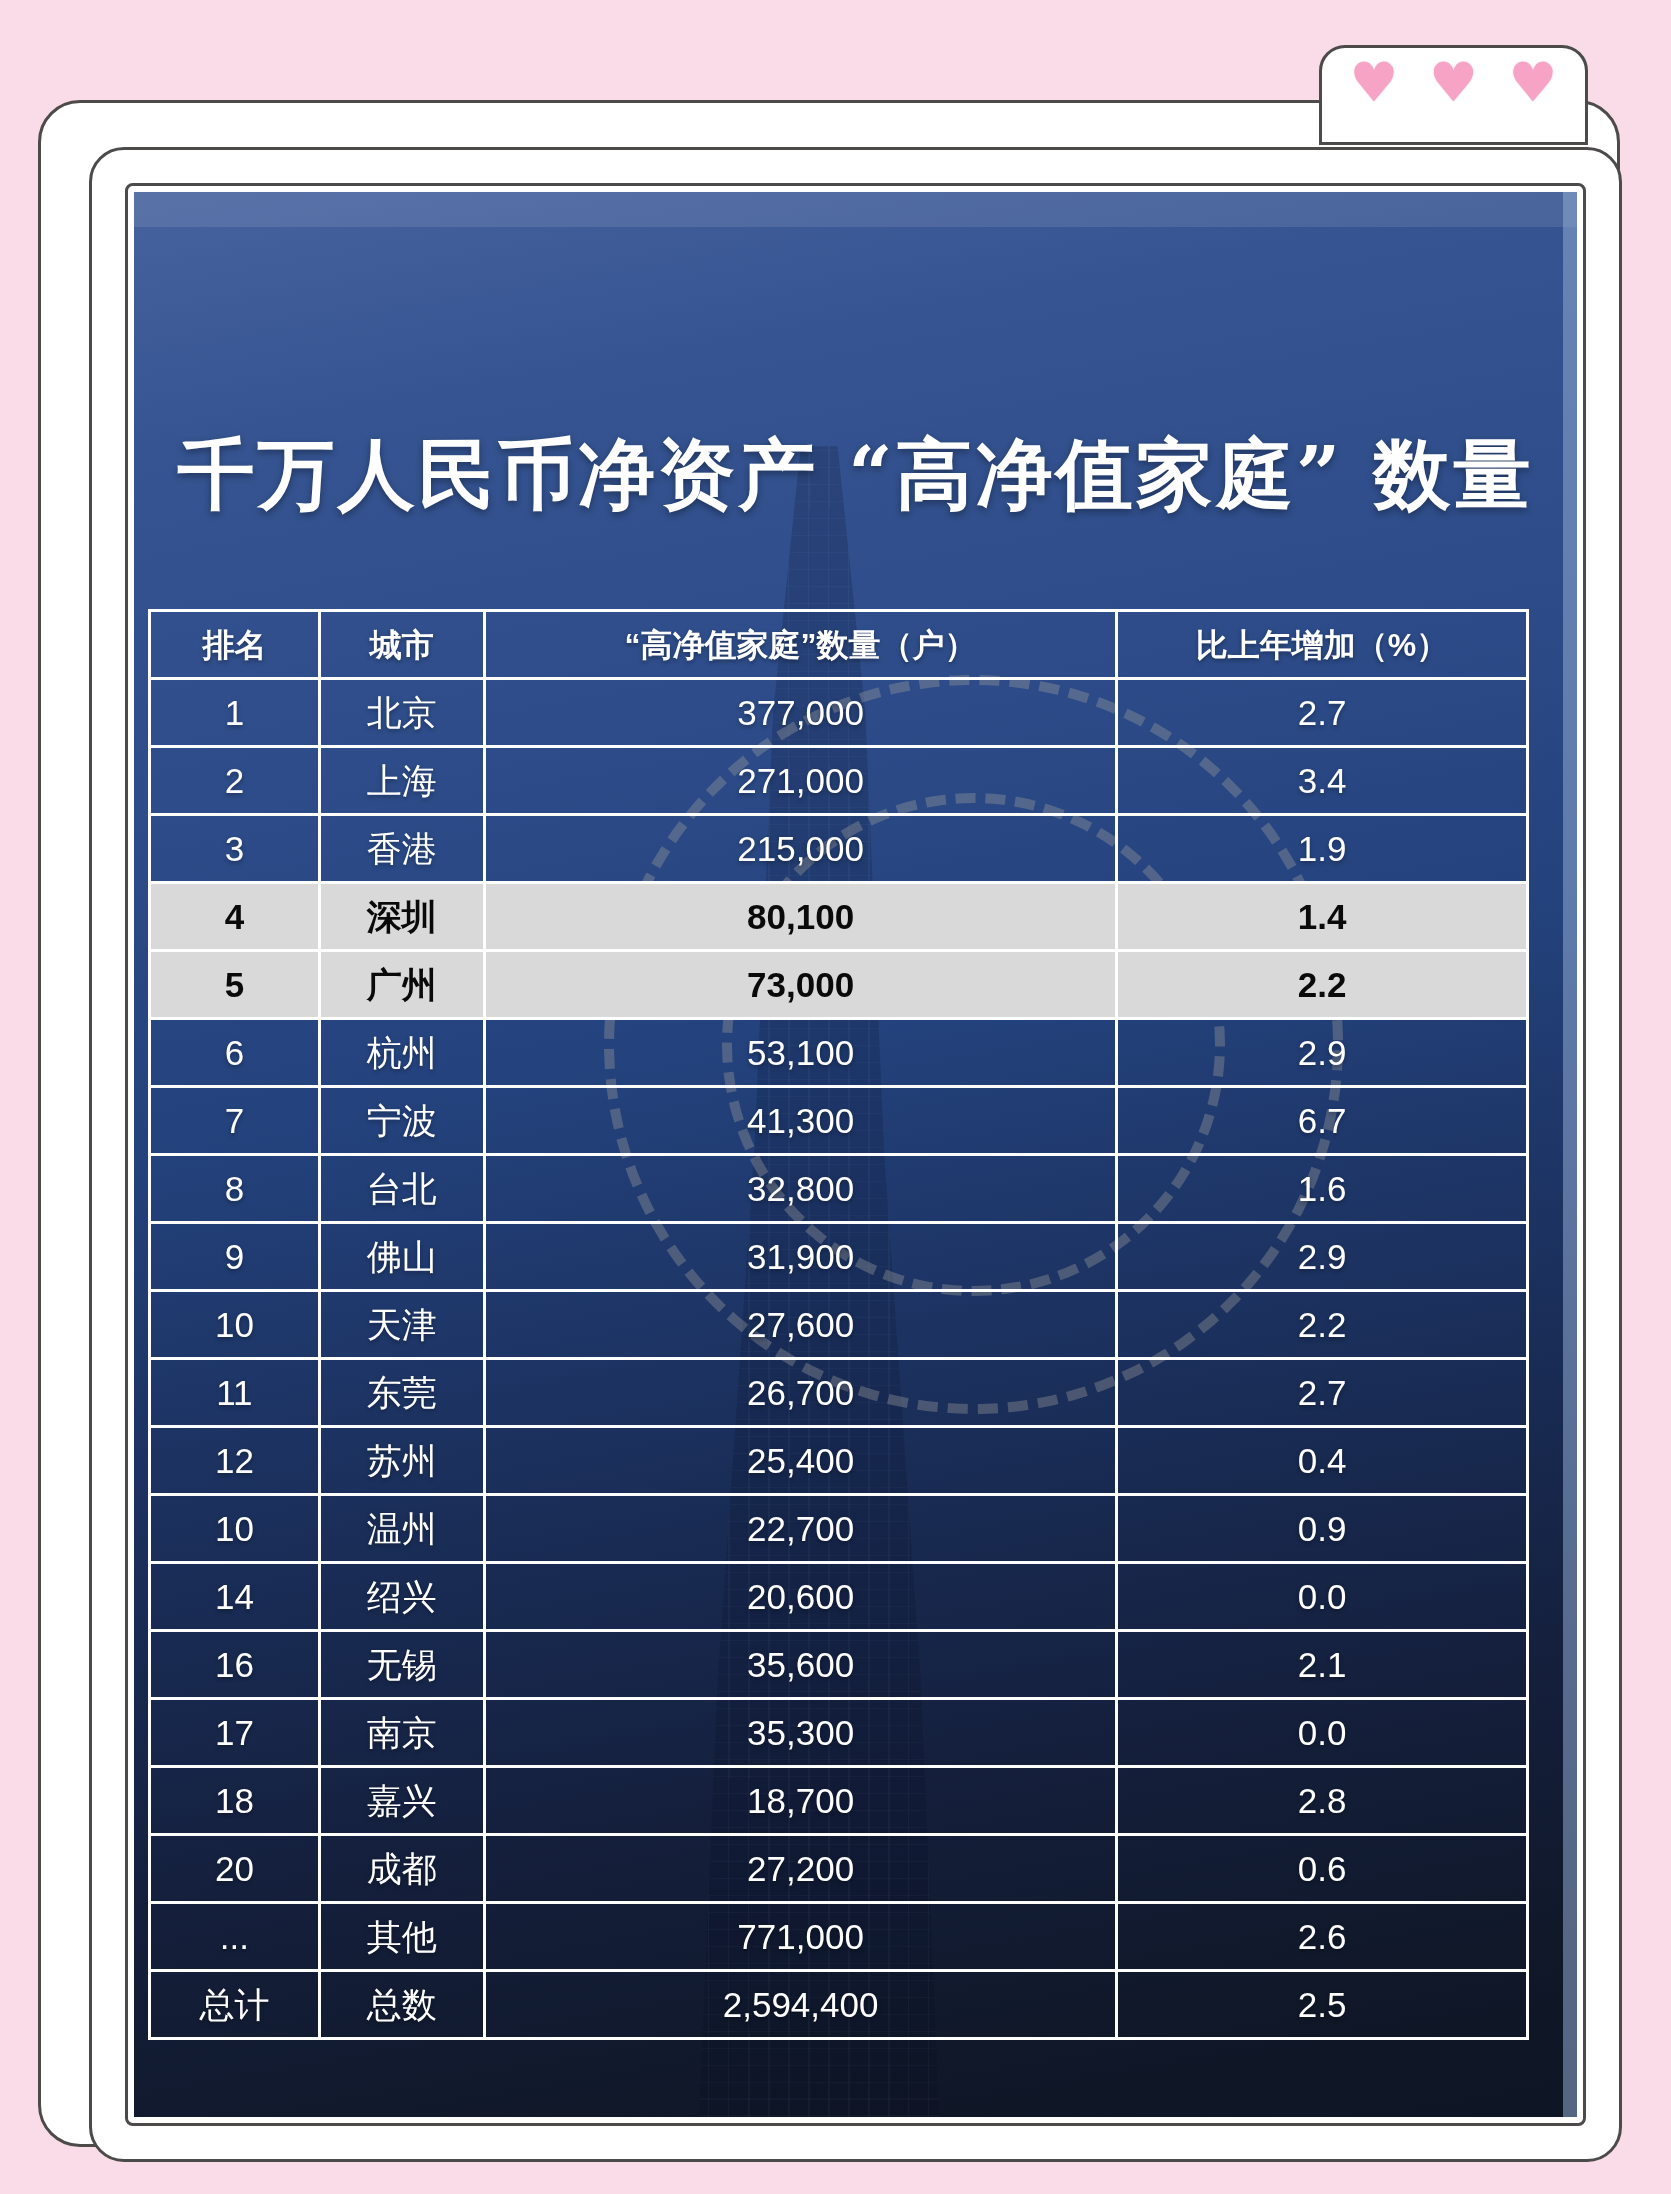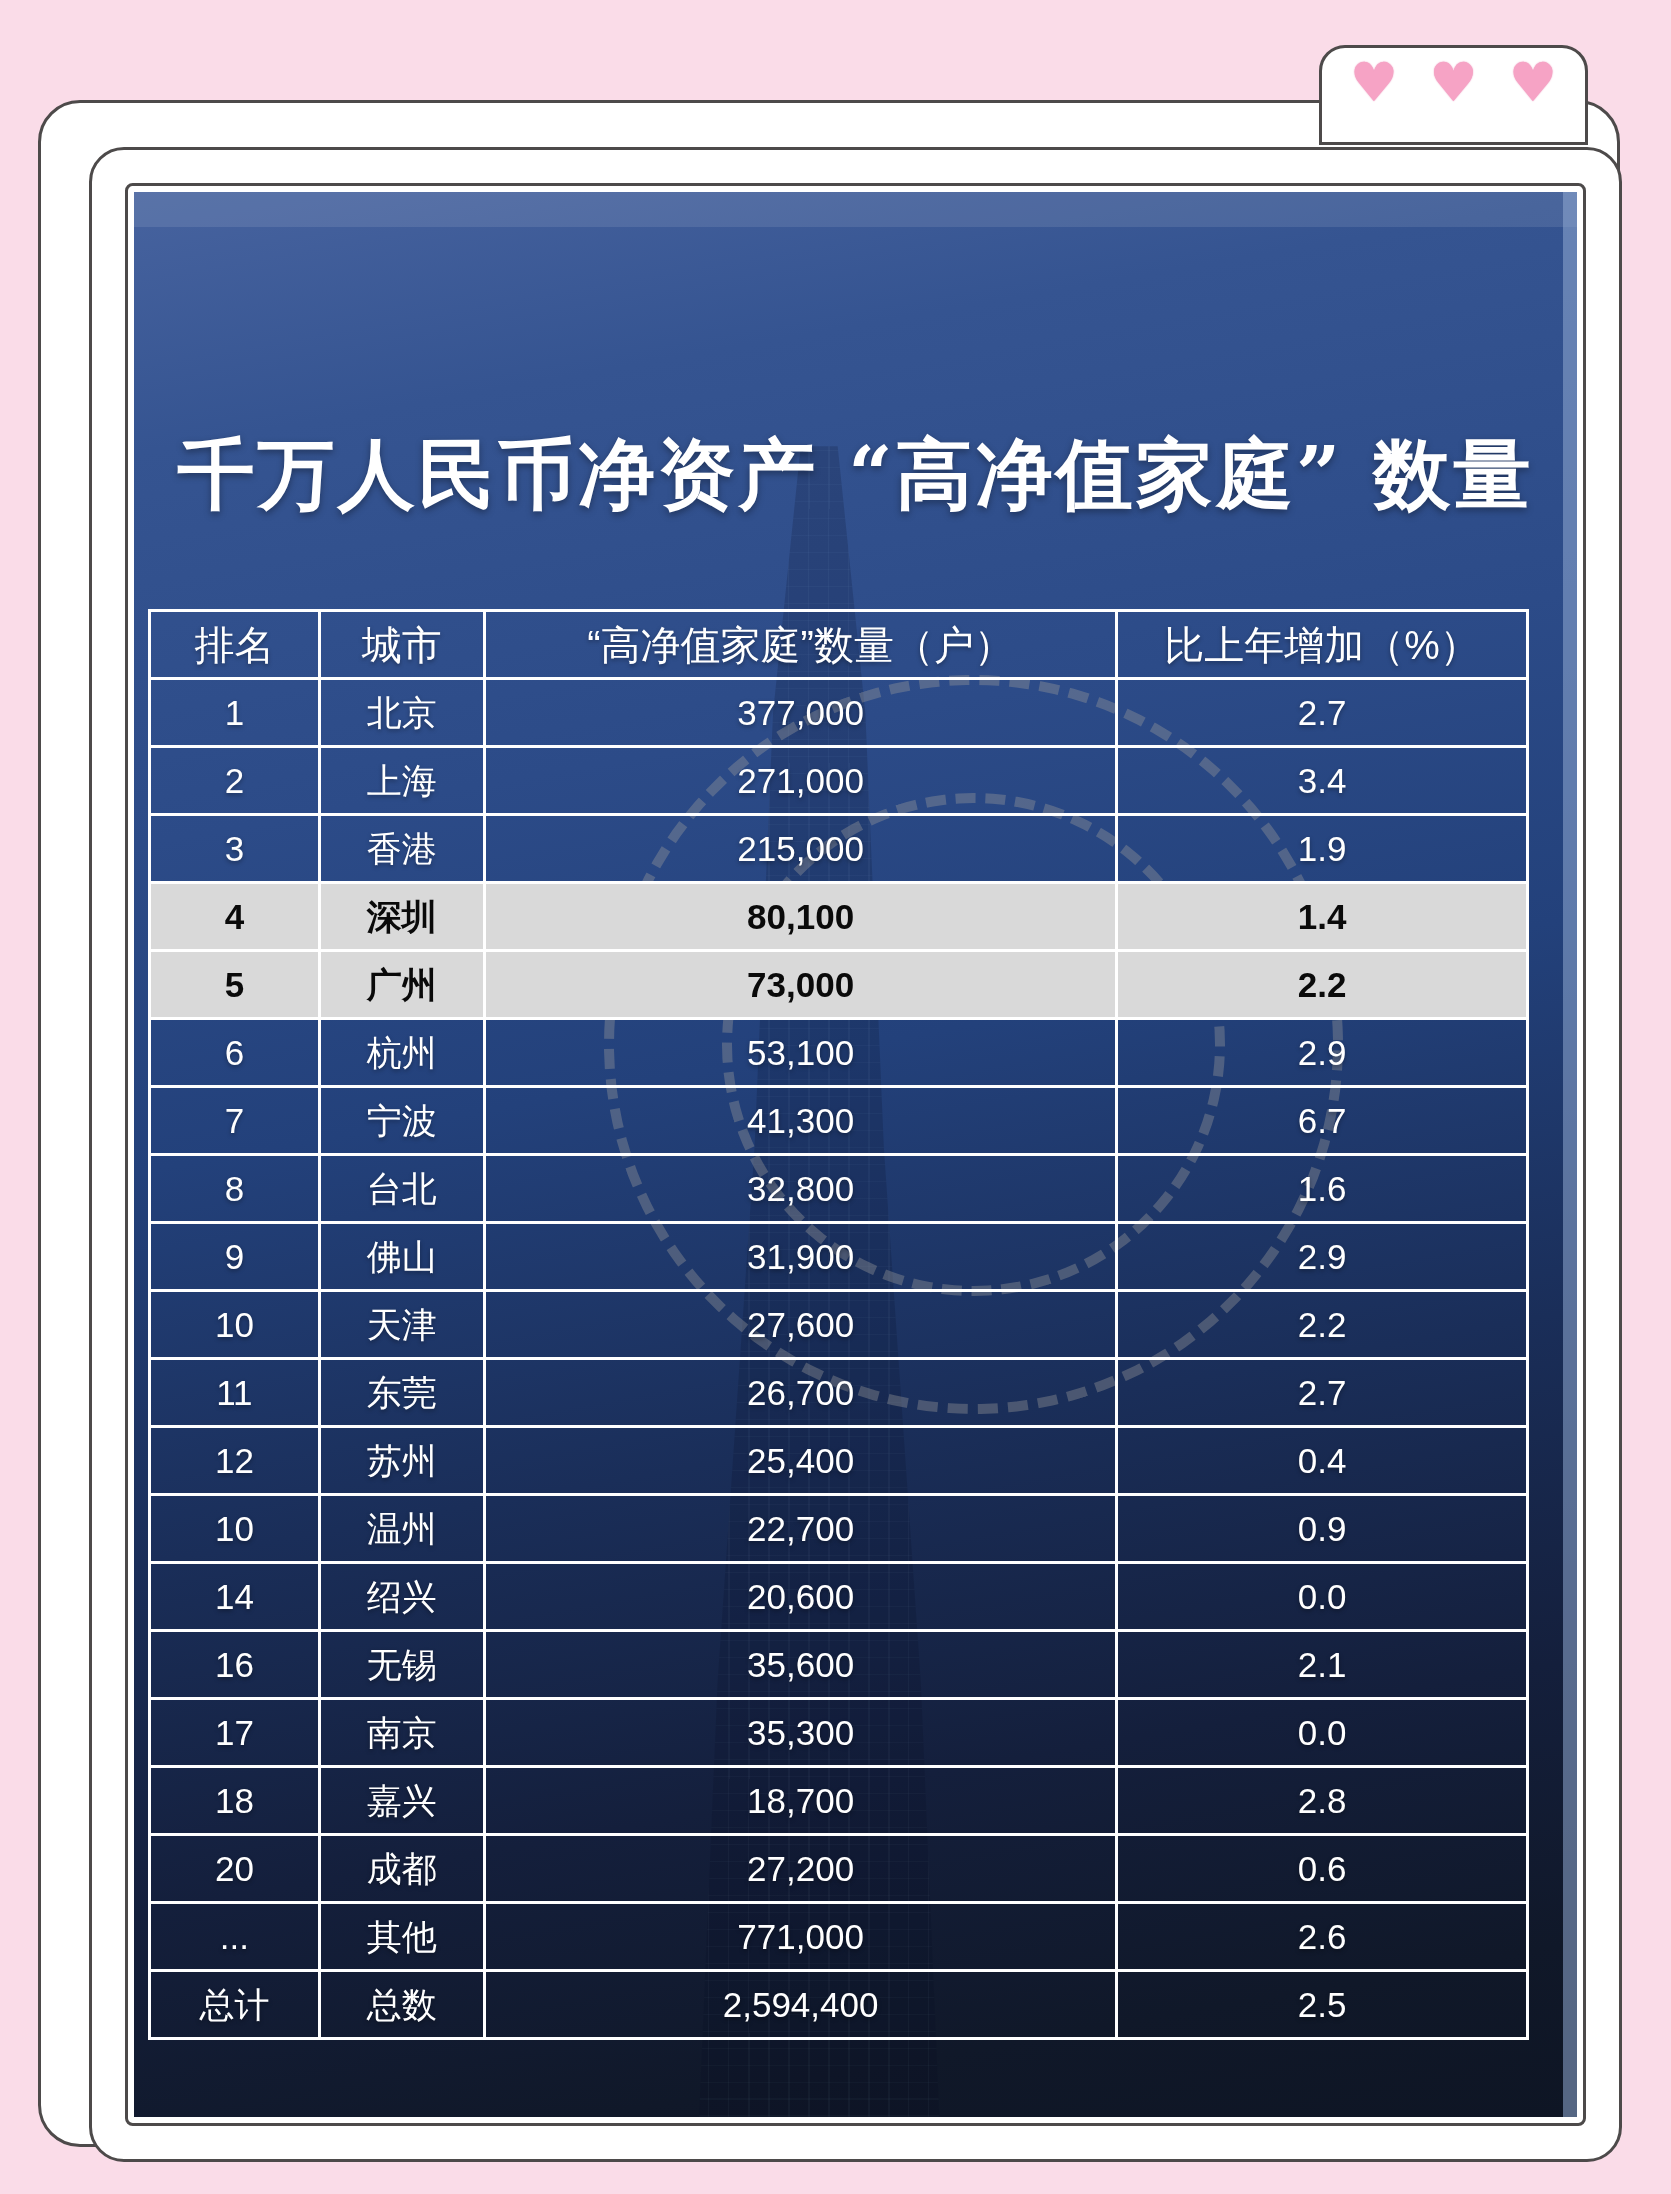--- a/index.html
+++ b/index.html
@@ -89,21 +89,21 @@
     border-collapse:collapse;table-layout:fixed;
     text-align:center;color:#ffffff;position:relative;z-index:2;
   }
   table.data-table th,
   table.data-table td{
     border:3.1px solid #ffffff;height:65px;padding:0;
     font-size:35px;line-height:1;
     text-shadow:0 2.3px 4.6px rgba(0,0,0,0.35);
     overflow:hidden;white-space:nowrap;
   }
-  table.data-table th{font-size:40px;font-weight:400;}
+  table.data-table th{font-size:32px;font-weight:700;}
   tr.hl td{
     background:#d9d9d9;color:#0a0a0a;font-weight:700;
     text-shadow:none;
   }
 </style>
 </head>
 <body>
 
 <div class="page">
 

